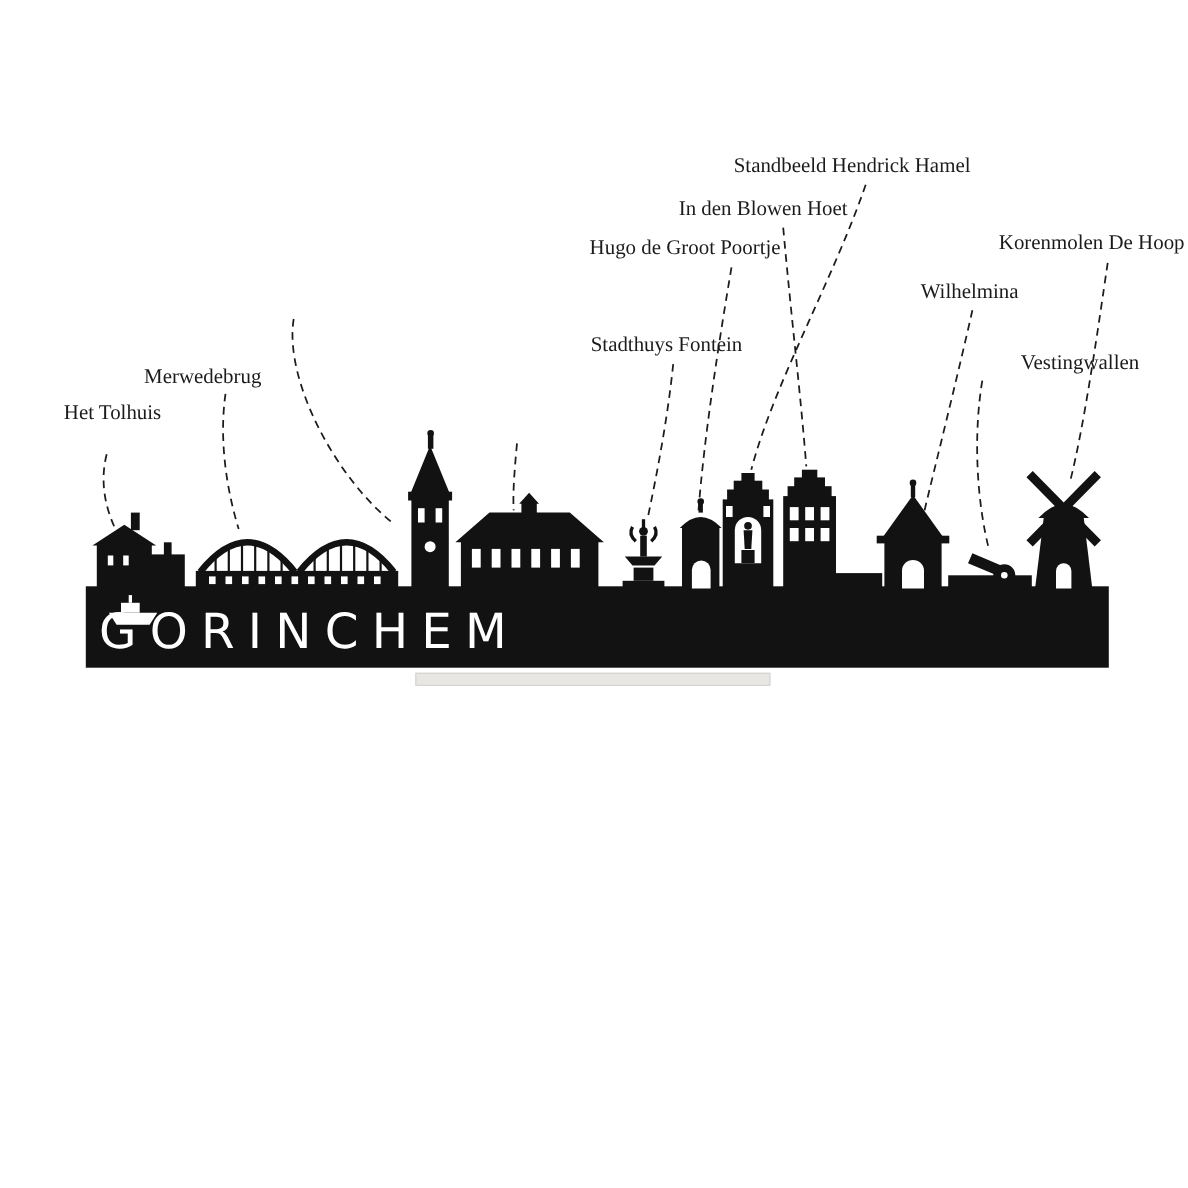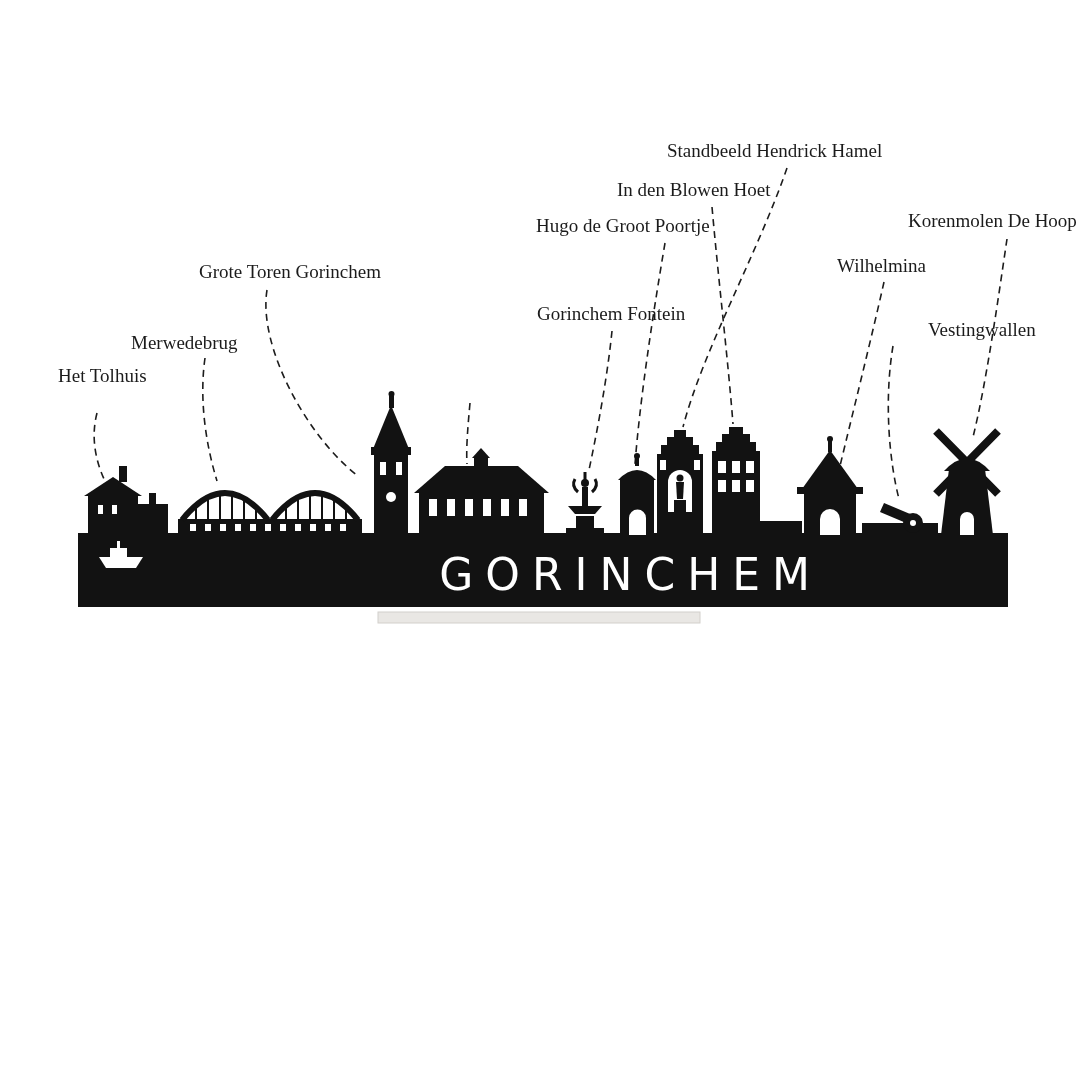--- a/index.html
+++ b/index.html
@@ -26,21 +26,21 @@
   .lbl-hugo{left:536px;top:214px;}
   .lbl-in-den-blowen{left:617px;top:178px;}
   .lbl-standbeeld{left:667px;top:139px;}
   .lbl-korenmolen{left:880px;top:209px;margin-left:28px;}
   .lbl-dalempoort{left:837px;top:254px;}
   .lbl-vestingwallen{left:928px;top:318px;}
   #skyline-svg{position:absolute;left:0;top:0;}
   .city-title{
     position:absolute;
     left:78px;top:549px;width:744px;height:50px;
-    text-align:right;
+    text-align:left;
     color:#ffffff;
     font-size:44px;
     letter-spacing:12px;
     padding-left:12px;
     box-sizing:border-box;
     font-weight:400;
   }
 </style>
 </head>
 <body>
@@ -202,22 +202,21 @@
       </g>
 
       <rect x="378" y="612" width="322" height="11" fill="#e9e7e4" stroke="#d2cfcb" stroke-width="1"></rect>
     </g>
   </svg>
 
   <div class="city-title">GORINCHEM</div>
 
   <div class="lm-label lbl-het-tolhuis">Het Tolhuis</div>
   <div class="lm-label lbl-merwedebrug">Merwedebrug</div>
-  <div class="lm-label lbl-grote-toren">Grote Toren Gorinchem</div>
-  <div class="lm-label lbl-wilhelmina">Gorinchem Fontein</div>
+  <div class="lm-label lbl-wilhelmina">Stadthuys Fontein</div>
   <div class="lm-label lbl-hugo">Hugo de Groot Poortje</div>
   <div class="lm-label lbl-in-den-blowen">In den Blowen Hoet</div>
   <div class="lm-label lbl-standbeeld">Standbeeld Hendrick Hamel</div>
   <div class="lm-label lbl-korenmolen">Korenmolen De Hoop</div>
   <div class="lm-label lbl-dalempoort">Wilhelmina</div>
   <div class="lm-label lbl-vestingwallen">Vestingwallen</div>
 
 </div>
 
 </body></html>

